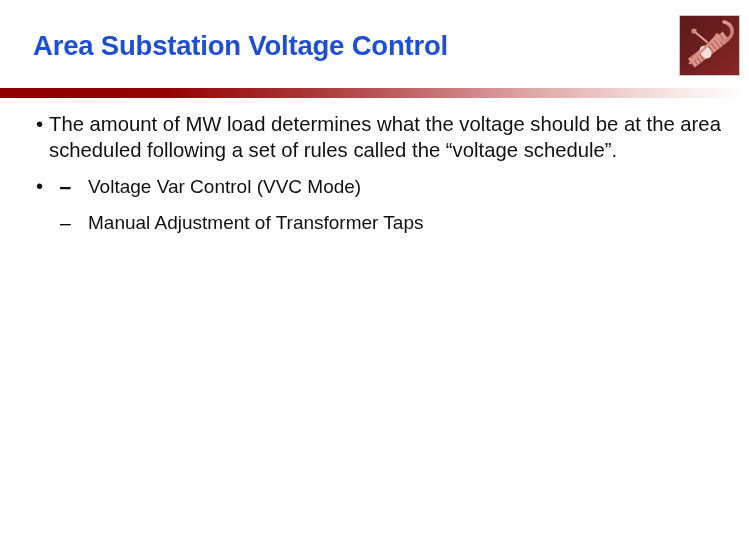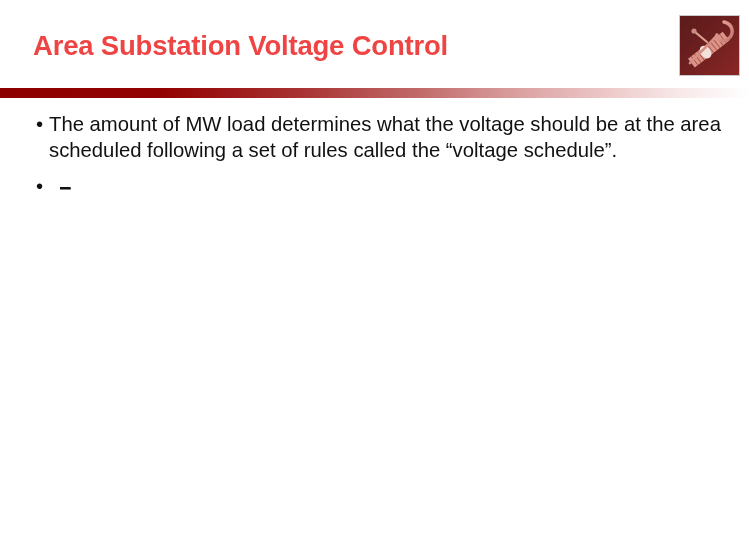--- a/index.html
+++ b/index.html
@@ -29,21 +29,21 @@
     left: 33px;
     top: 22px;
     width: 600px;
     height: 48px;
     display: flex;
     align-items: center;
   }
   #slide-title {
     font-size: 27.5px;
     font-weight: bold;
-    color: #ef4444;
+    color: #1d4ed8;
     letter-spacing: -0.2px;
     line-height: 1.1;
     white-space: nowrap;
   }
 
   
   #header-image {
     position: absolute;
     left: 679px;
     top: 15px;
@@ -197,28 +197,30 @@
       <li class="b2" id="b-sub-a">
         <span class="marker">–</span>
       </li>
 
       <li class="b1" id="b-methods">
         <span class="marker">•</span>
       </li>
 
       <li class="b2" id="b-sub1">
         <span class="marker">–</span>
+        <span class="txt">Voltage Var Control (VVC Mode)</span>
       </li>
 
       <li class="b2" id="b-sub2">
         <span class="marker">–</span>
       </li>
 
       <li class="b2" id="b-sub3">
         <span class="marker">–</span>
+        <span class="txt">Manual Adjustment of Transformer Taps</span>
       </li>
 
     </ul>
   </div>
 
   <div id="footer">
 
     
     
 

